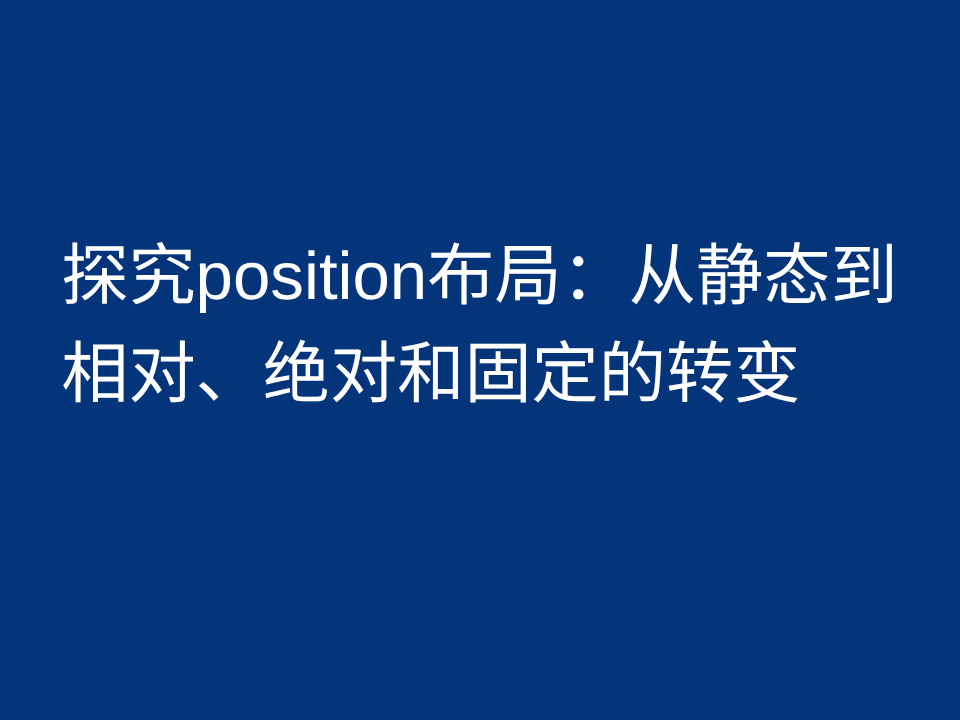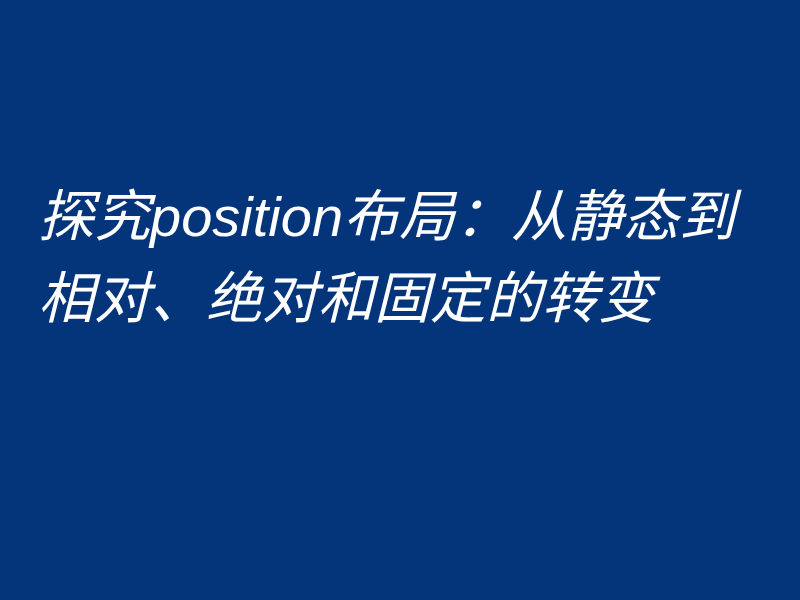--- a/index.html
+++ b/index.html
@@ -22,23 +22,22 @@
     height: 600px;
     background-color: #04357a;
     display: block;
   }
 
   #title-block {
     position: absolute;
     left: 38px;
     top: 176px;
     width: 740px;
-    margin: 0;
+    margin: 13px;
     padding: 0;
-    font-style: italic;
   }
 
   #title-text {
     margin: 0;
     padding: 0;
     display: block;
     color: #ffffff;
     font-family: "Liberation Sans", "DejaVu Sans", sans-serif;
     font-weight: 400;
     font-size: 56px;

